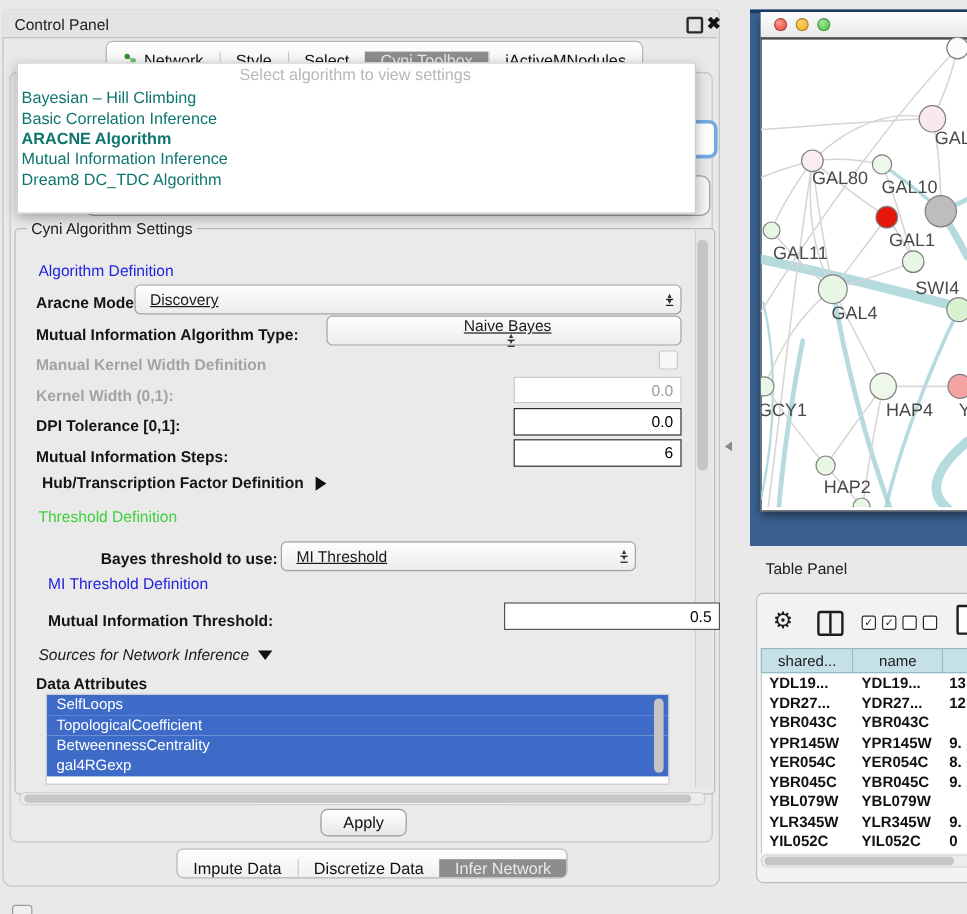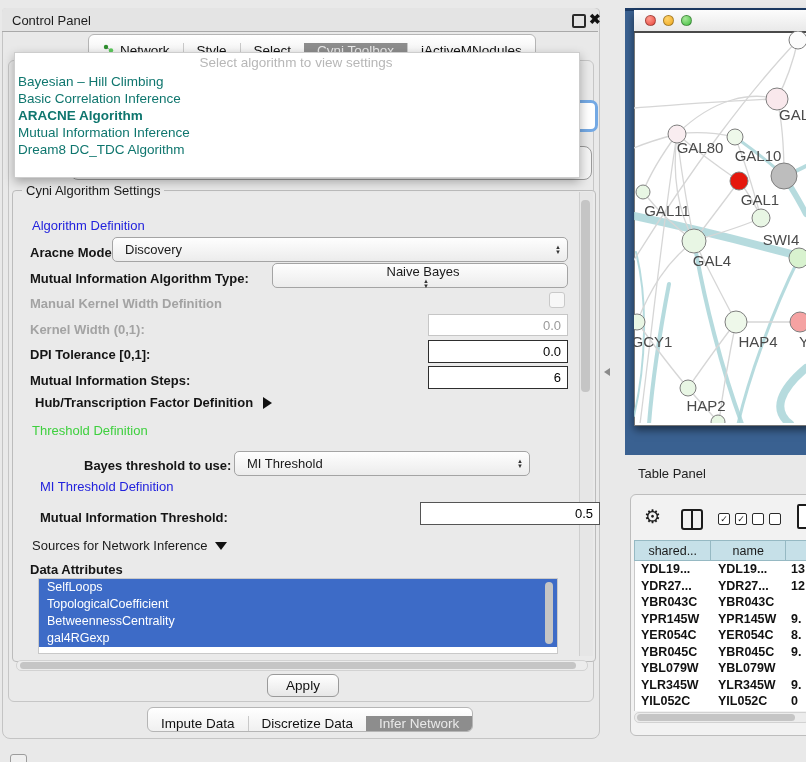--- a/index.html
+++ b/index.html
@@ -42,21 +42,21 @@
   
   .group{border:1px solid #bcbcbc;border-radius:4px;background:transparent;}
   .group-title{position:absolute;background:#eaeaea;padding:0 4px;font-size:13px;z-index:6;}
   .t-blue{color:#2222dd;}
   .t-green{color:#3ed03e;}
   #settings-group{left:12px;top:190px;width:582px;height:470px;z-index:5;background:#eaeaea;}
   
   .flabel{font-size:13px;font-weight:bold;color:#151515;white-space:nowrap;z-index:6;}
   .flabel.dis{color:#a3a3a3;}
   .combo{display:flex;align-items:center;border:1px solid #a4a4a4;border-radius:5px;
-         background:linear-gradient(#fefefe,#ececec);font-size:13px;padding:0 6px 0 12px;z-index:6;}
+         background:linear-gradient(#fefefe,#ececec);font-size:13px;padding:0 6px 0 12px;z-index:6;text-decoration:underline;}
   .combo .val{flex:1;}
   .spinner{display:flex;flex-direction:column;line-height:5px;font-size:6px;color:#333;margin-left:6px;}
   .tinput{border:1px solid #2e2e2e;background:#fff;font-size:13px;text-align:right;
           padding:0 6px;font-family:"Liberation Sans",sans-serif;z-index:6;}
   .tinput.dis{border:1px solid #c6c6c6;color:#9a9a9a;}
   .checkbox{width:14px;height:14px;border:1px solid #c9c9c9;border-radius:3px;background:#f7f7f7;z-index:6;}
   .arrow-right{width:0;height:0;border-left:9px solid #111;border-top:6px solid transparent;
                border-bottom:6px solid transparent;display:inline-block;z-index:6;}
   .arrow-down{width:0;height:0;border-top:8px solid #111;border-left:6px solid transparent;
               border-right:6px solid transparent;display:inline-block;}
@@ -216,21 +216,21 @@
         <span>▼</span>
       </span>
   </div>
 
   <div class="abs group" style="left:28px;top:486px;width:534px;height:41px;"></div>
   <div class="group-title t-blue" style="left:36px;top:479px;">MI Threshold Definition</div>
   <div class="abs flabel" style="left:40px;top:510px;">Mutual Information Threshold:</div>
   <input class="abs tinput" style="left: 420px; top: 502px; width: 128px; height: 21px; border-color: rgb(85, 85, 85); padding-left: 44px;" readonly="" value="0.5">
 
   <div class="abs group" style="left:20px;top:545px;width:550px;height:112px;"></div>
-  <div class="group-title" style="left:28px;top:538px;display:flex;align-items:center;gap:7px;">
+  <div class="group-title" style="left:28px;top:538px;display:flex;align-items:center;gap:7px;font-style:italic;">
     <span>Sources for Network Inference</span>
     <span class="arrow-down"></span>
   </div>
   <div class="abs flabel" style="left:30px;top:562px;">Data Attributes</div>
   <div class="abs" id="attr-list">
       <div class="attr-row">SelfLoops</div>
       <div class="attr-row">TopologicalCoefficient</div>
       <div class="attr-row">BetweennessCentrality</div>
       <div class="attr-row">gal4RGexp</div>
     </div>

